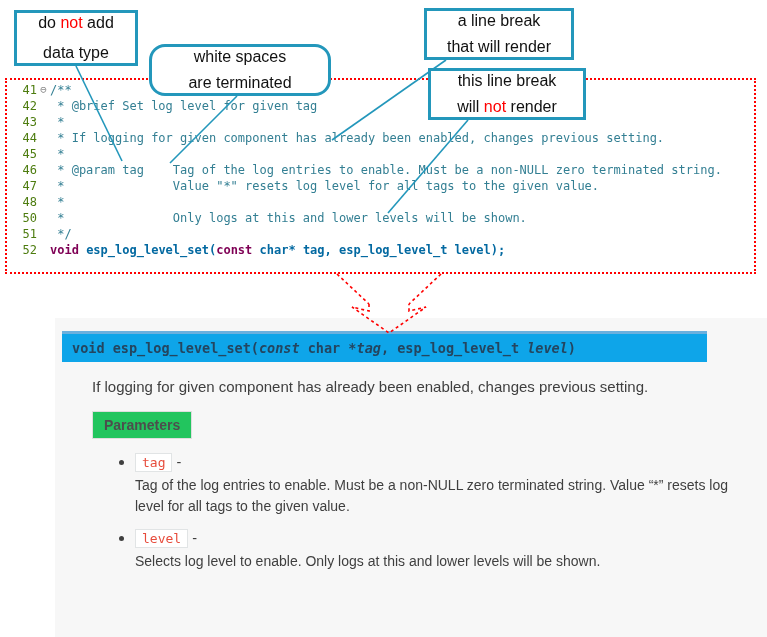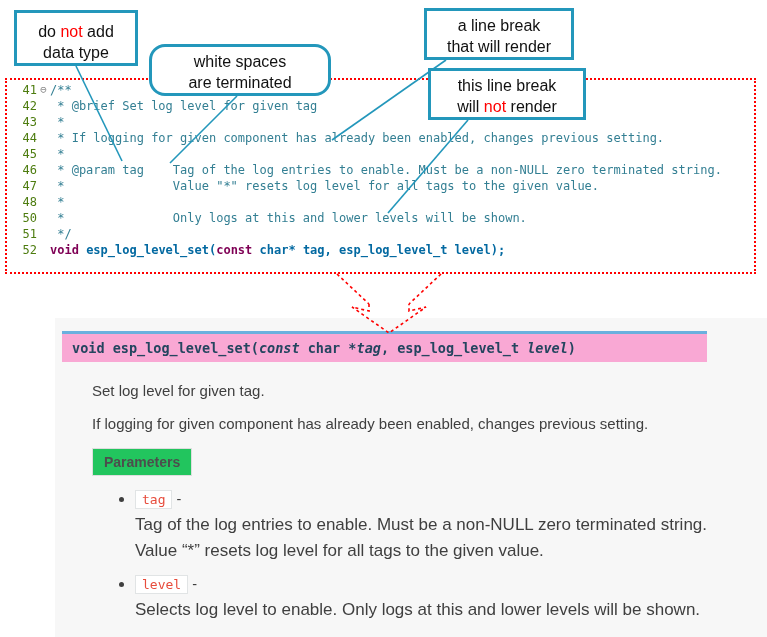--- a/index.html
+++ b/index.html
@@ -6,21 +6,21 @@
   .stage{position:relative;width:767px;height:637px;background:#fff;overflow:hidden;
          font-family:"Liberation Sans",sans-serif;}
 
   
   .overlay{position:absolute;left:0;top:0;z-index:3;pointer-events:none;}
   .leader{stroke:#2397bb;stroke-width:1.6;fill:none;}
   .flow-arrow path{stroke:#ff0000;stroke-width:1.6;fill:none;stroke-dasharray:3 3;}
 
   
   .callout{position:absolute;box-sizing:border-box;background:#fff;border:3px solid #2397bb;
-           z-index:4;display:flex;flex-direction:column;justify-content:flex-end;align-items:center;
+           z-index:4;display:flex;flex-direction:column;justify-content:space-between;align-items:center;
            text-align:center;font-size:16px;color:#111;line-height:1.28;}
   .callout .red{color:#ff0000;}
   .callout-0{left:14px;top:10px;width:124px;height:56px;}
   .callout-1{left:149px;top:44px;width:182px;height:52px;border-radius:16px;}
   .callout-2{left:424px;top:8px;width:150px;height:52px;}
   .callout-3{left:428px;top:68px;width:158px;height:52px;}
 
   
   .editor{position:absolute;left:5px;top:78px;width:751px;height:196px;box-sizing:border-box;
           border:2px dotted #ff0000;background:#fff;z-index:1;padding-top:2px;overflow:hidden;}
@@ -28,36 +28,36 @@
   .gnum{width:30px;text-align:right;color:#4d7c0f;flex:none;}
   .gfold{width:13px;text-align:center;color:#8b8b8b;font-size:11px;line-height:16px;flex:none;}
   .ctext{flex:1;}
   .tok-comment{color:#337f93;}
   .tok-keyword{color:#7f0055;font-weight:bold;}
   .tok-code{color:#0369a1;font-weight:bold;}
 
   
   .docpanel{position:absolute;left:55px;top:318px;width:712px;height:319px;box-sizing:border-box;
             background:#f7f7f7;z-index:2;padding:13px 25px 0 7px;color:#3f3f3f;overflow:hidden;}
-  .signature{border-top:3px solid #6ab0de;background:#f9a8d4;padding:6px 10px;margin-right:35px;
+  .signature{border-top:3px solid #6ab0de;background:#0ea5e9;padding:6px 10px;margin-right:35px;
              font:600 13.5px "DejaVu Sans Mono","Liberation Mono",monospace;color:#24455f;}
   .sig-kw,.sig-name{font-weight:700;}
   .sig-kwi{font-weight:700;font-style:italic;}
   .sig-param{font-style:italic;font-weight:700;}
   .brief{font-size:15px;margin:20px 0 0 30px;}
   .desc{font-size:15px;margin:16px 0 0 30px;}
   .params-label{display:inline-block;margin:16px 0 0 30px;background:#22c55e;border:1px solid #dedede;
                 color:#4d4d4d;font-weight:bold;font-size:14px;padding:5px 11px;}
   .params{margin:14px 0 0 40px;padding-left:33px;list-style:disc;}
   .params li{margin-bottom:12px;}
   .phead{margin-bottom:5px;font-size:14.5px;margin-top:8px;}
   .chip{font:13px "DejaVu Sans Mono","Liberation Mono",monospace;color:#e74c3c;background:#fff;
         border:1px solid #e1e4e5;padding:1px 6px;}
   .dash{color:#3f3f3f;}
-  .pdesc{margin:5px 0 0 0;font-size:17px;line-height:1.5;}
+  .pdesc{margin:5px 0 0 0;font-size:14px;line-height:1.5;}
 </style>
 </head>
 <body>
 
 <div class="stage">
 
   <svg class="overlay" width="767" height="637">
     <path class="leader" d="M76,66 L122,161"></path>
     <path class="leader" d="M237,96 L170,163"></path>
     <path class="leader" d="M446,60 L332,140"></path>
@@ -97,21 +97,20 @@
         <div class="crow"><span class="gnum">47</span><span class="gfold"></span><span class="ctext"><span class="tok-comment"> *               Value "*" resets log level for all tags to the given value.</span></span></div>
         <div class="crow"><span class="gnum">48</span><span class="gfold"></span><span class="ctext"><span class="tok-comment"> *</span></span></div>
         <div class="crow"><span class="gnum">50</span><span class="gfold"></span><span class="ctext"><span class="tok-comment"> *               Only logs at this and lower levels will be shown.</span></span></div>
         <div class="crow"><span class="gnum">51</span><span class="gfold"></span><span class="ctext"><span class="tok-comment"> */</span></span></div>
         <div class="crow"><span class="gnum">52</span><span class="gfold"></span><span class="ctext"><span class="tok-keyword">void</span><span class="tok-code"> esp_log_level_set(</span><span class="tok-keyword">const</span><span class="tok-code"> char* tag, esp_log_level_t level);</span></span></div>
       </div>
   </div>
 
   <div class="docpanel">
     <div class="signature"><span class="sig-kw">void </span><span class="sig-name">esp_log_level_set</span><span class="sig-pl">(</span><span class="sig-kwi">const</span><span class="sig-pl"> char *</span><span class="sig-param">tag</span><span class="sig-pl">, esp_log_level_t </span><span class="sig-param">level</span><span class="sig-pl">)</span></div>
-    <p class="brief">Set log level for given tag.</p>
     <p class="desc">If logging for given component has already been enabled, changes previous setting.</p>
     <div class="params-label">Parameters</div>
     <ul class="params">
         <li>
           <div class="phead"><code class="chip">tag</code><span class="dash"> -</span></div>
           <p class="pdesc">Tag of the log entries to enable. Must be a non-NULL zero terminated string. Value “*” resets log level for all tags to the given value.</p>
         </li>
         <li>
           <div class="phead"><code class="chip">level</code><span class="dash"> -</span></div>
           <p class="pdesc">Selects log level to enable. Only logs at this and lower levels will be shown.</p>

